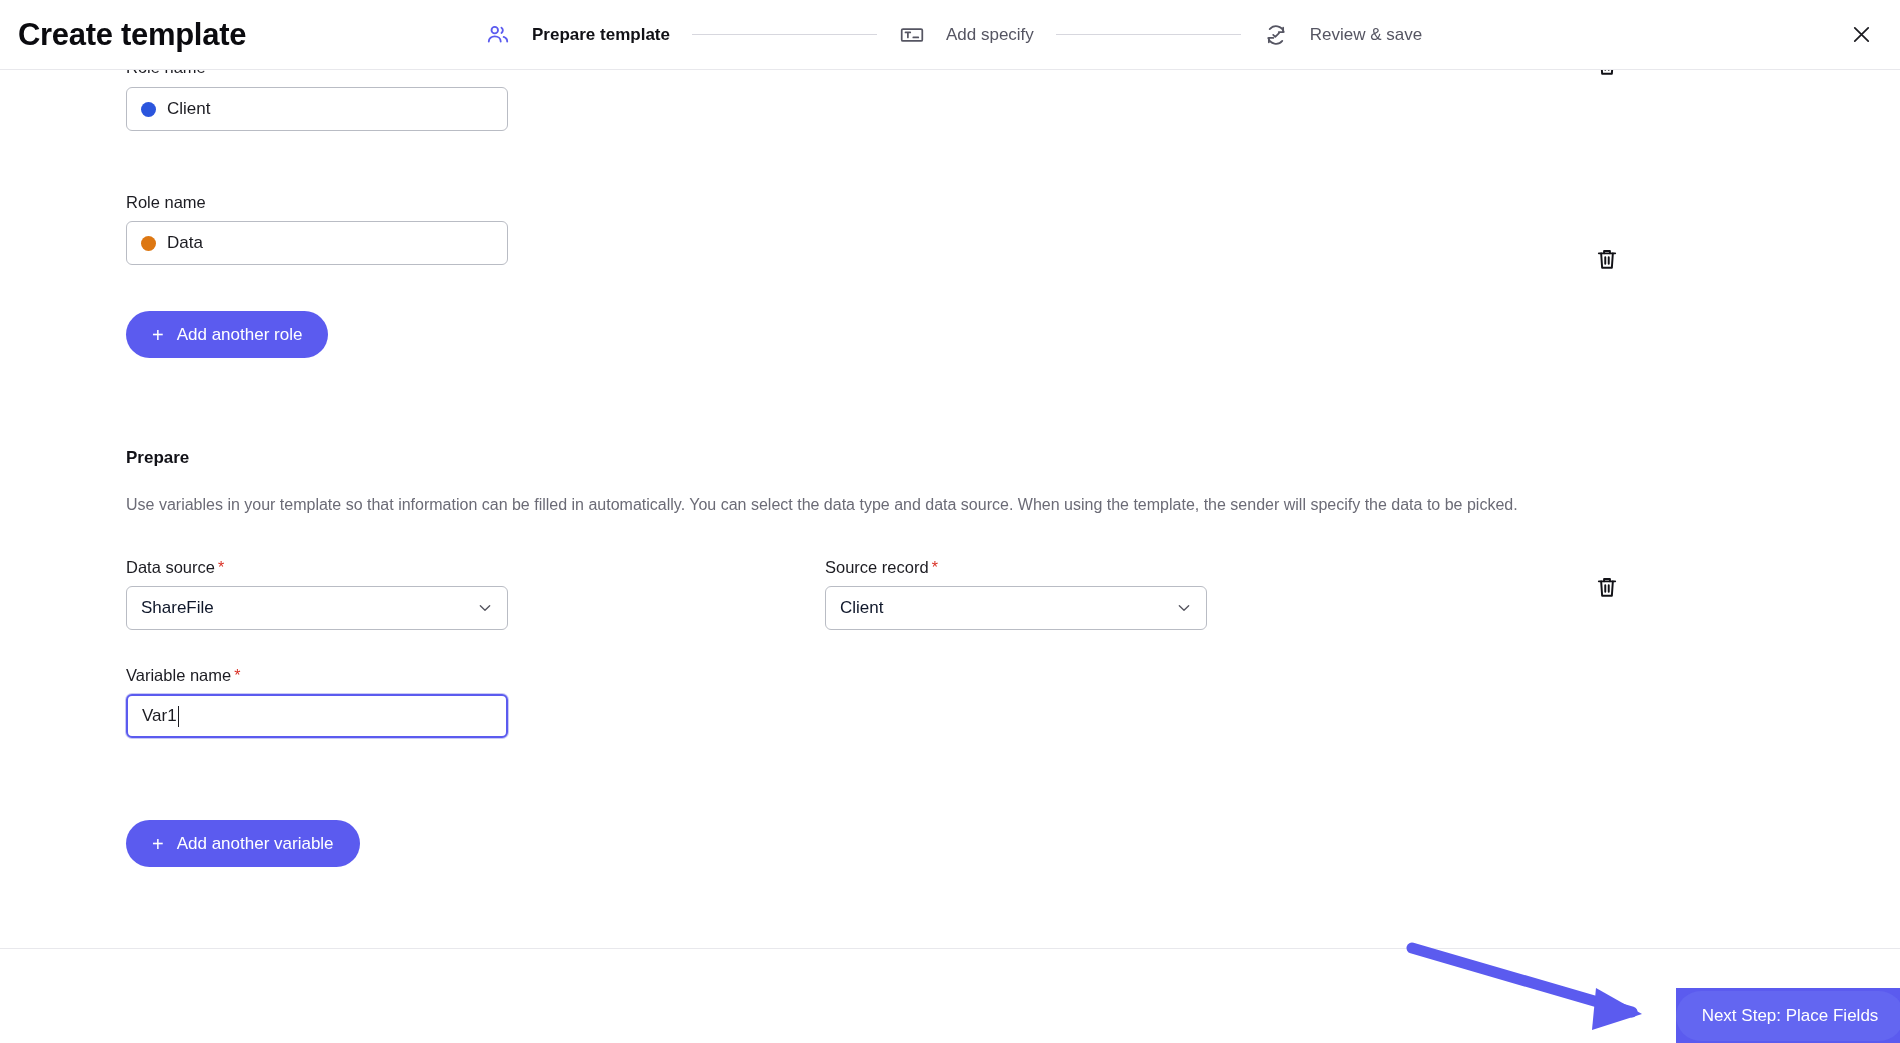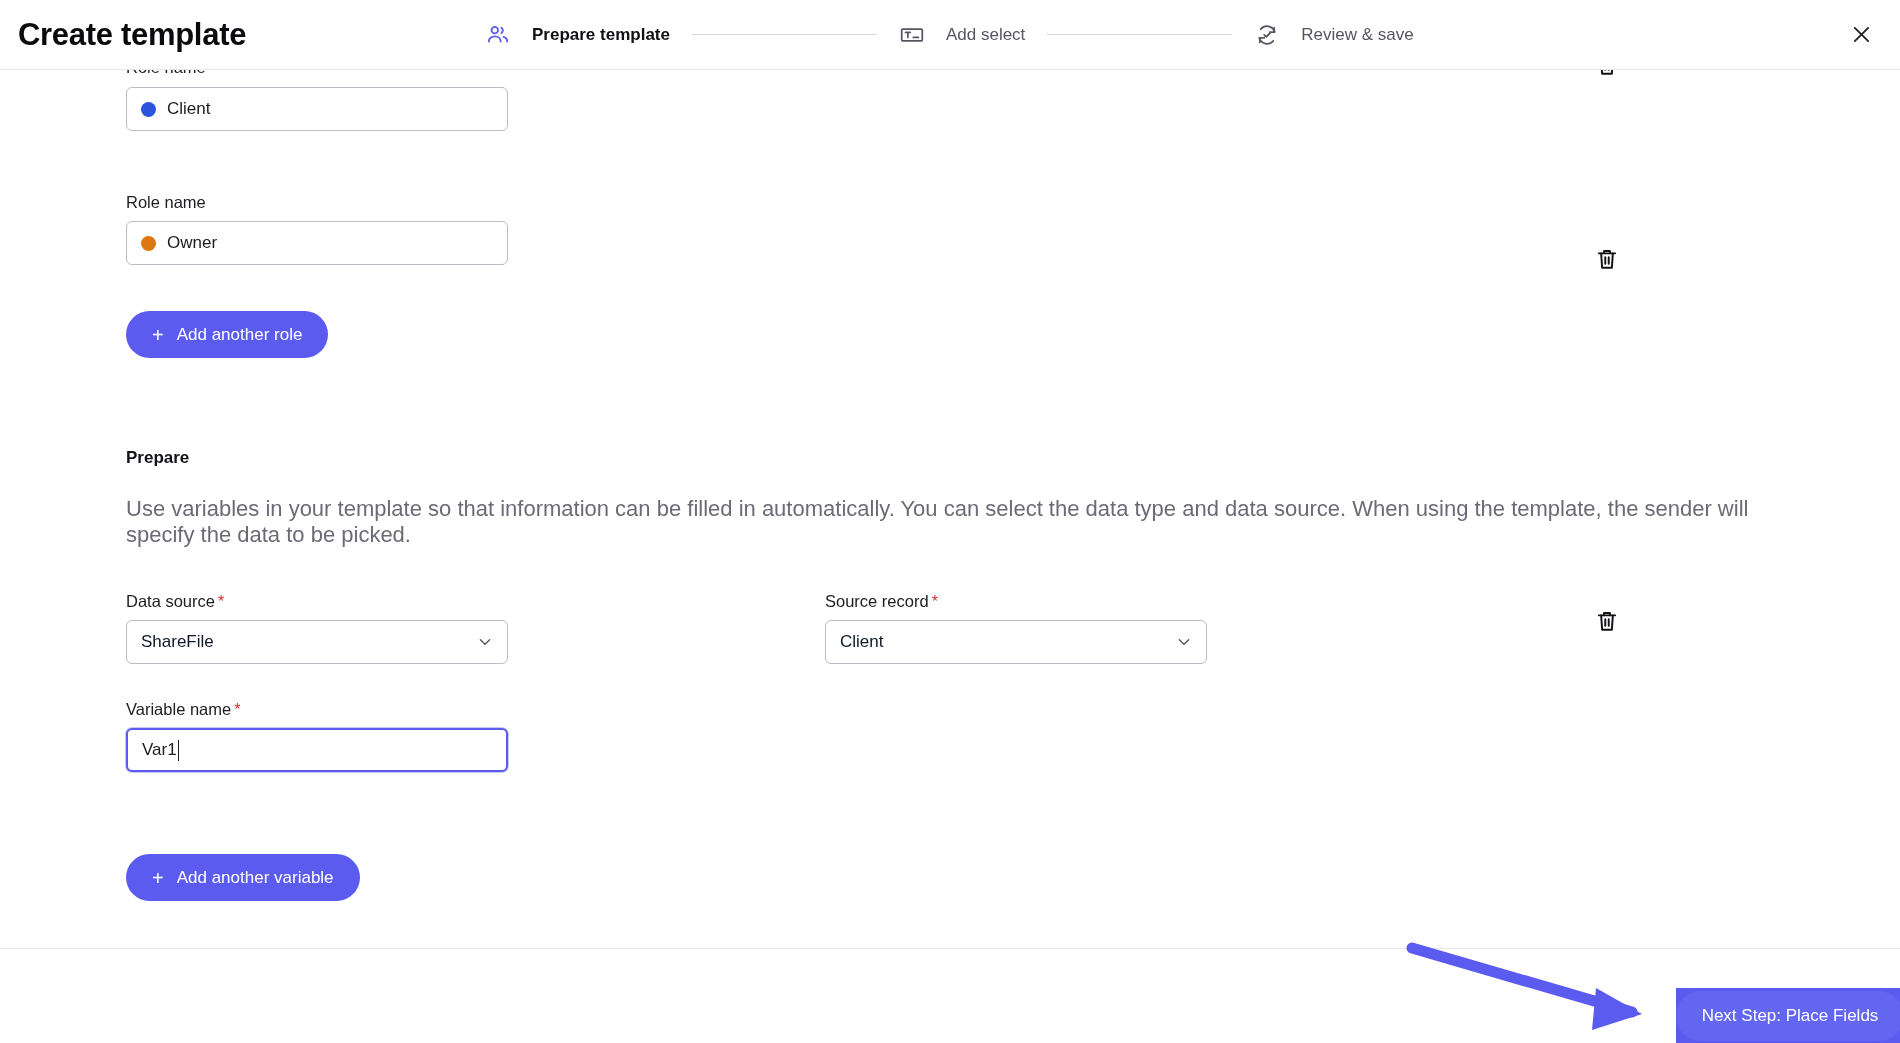--- a/index.html
+++ b/index.html
@@ -71,21 +71,21 @@
 
   .pill-btn {
     display: inline-flex; align-items: center; gap: 13px;
     height: 47px; padding: 0 26px; border-radius: 24px;
     background: #5b5bef; color: #fff; font-size: 17px; border: none;
     cursor: pointer; font-family: inherit;
   }
   .pill-btn .plus { font-size: 20px; line-height: 1; font-weight: 400; }
 
   .section-title { font-size: 17px; font-weight: bold; color: #111117; }
-  .section-desc { font-size: 22px; color: #6b6b76; }
+  .section-desc { font-size: 16px; color: #6b6b76; }
 
   
   .footer {
     position: absolute; left: 0; top: 948px; width: 1900px; height: 95px;
     background: #fff; border-top: 1px solid #e8e8ec;
   }
   .next-highlight {
     position: absolute; left: 1676px; top: 988px; width: 224px; height: 55px;
     background: #5b5bef;
   }
@@ -122,21 +122,21 @@
       <div class="step-line"></div>
 
       <div class="step inactive">
         <span class="step-icon">
           <svg viewBox="0 0 24 24" width="26" height="26" fill="none" stroke="#555562" stroke-width="1.6" stroke-linecap="round" stroke-linejoin="round">
             <rect x="2.5" y="6.5" width="19" height="11" rx="1.2"></rect>
             <path d="M6 9.6h4.4M8.2 9.6v4.6"></path>
             <path d="M13.2 14.2h4.6"></path>
           </svg>
         </span>
-        <span class="step-label">Add select</span>
+        <span class="step-label">Add specify</span>
       </div>
 
       <div class="step-line"></div>
 
       <div class="step inactive">
         <span class="step-icon">
           <svg viewBox="0 0 24 24" width="26" height="26" fill="none" stroke="#555562" stroke-width="1.6" stroke-linecap="round" stroke-linejoin="round">
             <path d="M19.2 9.2A7.6 7.6 0 0 0 6.2 6.6"></path>
             <path d="M4.8 14.8a7.6 7.6 0 0 0 13 2.6"></path>
             <path d="M18.6 5.2v4.1h-4.1"></path>
@@ -175,21 +175,21 @@
             <path d="M6.6 6.8l.9 13.2h9l.9-13.2"></path>
             <path d="M10.4 10.4v6M13.6 10.4v6"></path>
           </svg>
         </div>
       </div>
 
       <div class="row" style="padding-top:62px;">
         <span class="field-label">Role name</span>
         <div class="text-input">
           <span class="dot" style="background:#dd7712;"></span>
-          <span>Owner</span>
+          <span>Data</span>
         </div>
         <div class="trash" style="right:172px; top:115px;">
           <svg viewBox="0 0 24 24" width="26" height="26" fill="none" stroke="#121217" stroke-width="1.8" stroke-linecap="round" stroke-linejoin="round">
             <path d="M4.5 6.8h15"></path>
             <path d="M9.3 6.8V4.6h5.4v2.2"></path>
             <path d="M6.6 6.8l.9 13.2h9l.9-13.2"></path>
             <path d="M10.4 10.4v6M13.6 10.4v6"></path>
           </svg>
         </div>
       </div>

